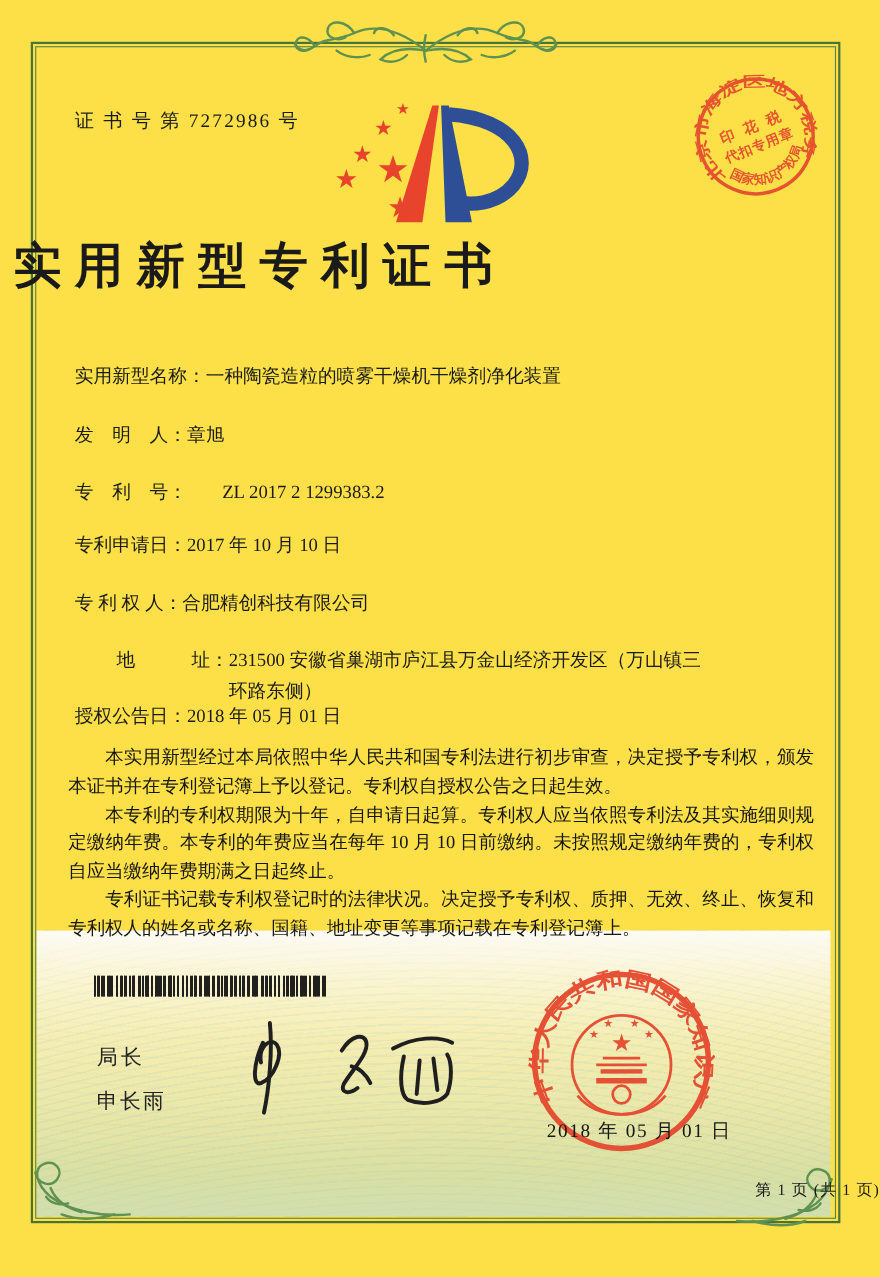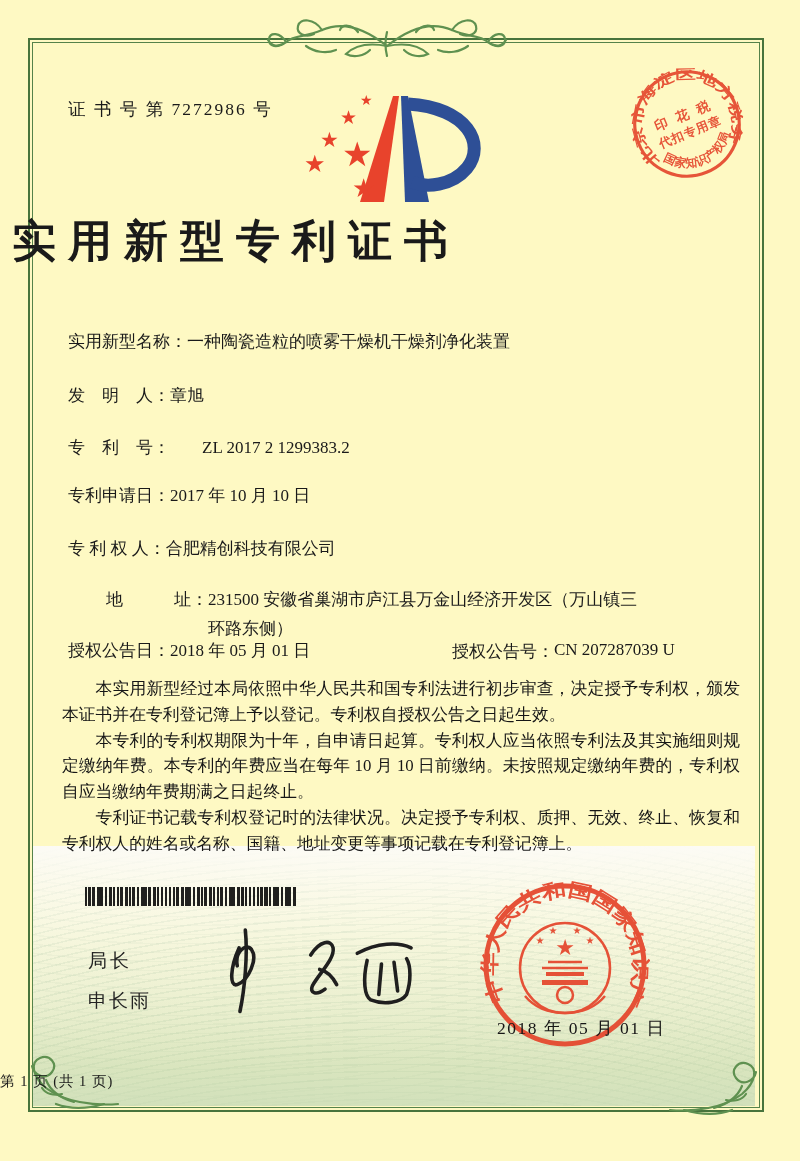--- a/index.html
+++ b/index.html
@@ -1,18 +1,18 @@
 <!DOCTYPE html>
 <html><head>
 <meta charset="utf-8">
 <style>
   html,body{margin:0;padding:0;background:#e8e6dd;}
   .page{
     position:relative;width:800px;height:1161px;margin:0 auto;
-    background:#fef9c3;overflow:hidden;
+    background:#fde047;overflow:hidden;
     font-family:"Liberation Serif","DejaVu Serif",serif;color:#1a1a1a;
   }
   
   .frame{position:absolute;left:28px;top:38px;width:732px;height:1070px;
     border:2px solid #48743c;z-index:1;}
   .frame-inner{position:absolute;inset:2px;border:1px solid #55824a;}
   
   .guilloche{position:absolute;left:33px;top:846px;width:722px;height:260px;z-index:0;
     background-image:
       linear-gradient(180deg, rgba(214,228,198,0) 0%, rgba(214,228,198,0.55) 55%, rgba(205,222,186,0.9) 100%),
@@ -50,21 +50,21 @@
   .office-label{position:absolute;left:88px;top:948px;font-size:19px;letter-spacing:3px;
     font-family:"Liberation Sans","DejaVu Sans",sans-serif;color:#222;z-index:3;}
   .office-name{position:absolute;left:88px;top:988px;font-size:19px;letter-spacing:2px;
     font-family:Liberation Mono, monospace;color:#222;z-index:3;}
   .signature{position:absolute;left:205px;top:916px;z-index:4;}
   
   .tax-stamp{position:absolute;left:628px;top:60px;z-index:2;opacity:0.93;}
   .gov-seal{position:absolute;left:480px;top:880px;z-index:3;opacity:0.95;}
   .seal-date{position:absolute;left:497px;top:1016px;font-size:17.5px;letter-spacing:1.5px;
     color:#161616;white-space:pre;z-index:5;}
-  .page-footer{position:absolute;left:0;top:1072px;width:100%;text-align:left;
+  .page-footer{position:absolute;left:0;top:1072px;width:100%;text-align:right;
     font-size:14.5px;letter-spacing:1px;z-index:3;}
   
   .logo{position:absolute;left:300px;top:92px;width:200px;height:115px;z-index:3;}
   .logo .star{position:absolute;color:#e8432c;line-height:1;z-index:2;}
   .ornament-top{position:absolute;left:262px;top:12px;z-index:2;}
   .flourish-bl{position:absolute;left:20px;top:1050px;z-index:2;}
   .flourish-br{position:absolute;left:664px;top:1056px;z-index:2;}
 </style>
 </head>
 <body>
@@ -163,24 +163,20 @@
     <span class="lbl">专 利 权 人：</span>
     <span class="val">合肥精创科技有限公司</span>
   </div>
   <div class="field-row row-address">
     <span class="lbl">地　　　址：</span>
     <span class="val-wrap">231500 安徽省巢湖市庐江县万金山经济开发区（万山镇三环路东侧）</span>
   </div>
   <div class="field-row row-grantdate">
     <span class="lbl">授权公告日：</span>
     <span class="val">2018 年 05 月 01 日</span>
-  </div>
-  <div class="grant-no">
-    <span class="lbl">授权公告号：</span>
-    <span class="val">CN 207287039 U</span>
   </div>
 
   <div class="body-text">
     <p>本实用新型经过本局依照中华人民共和国专利法进行初步审查，决定授予专利权，颁发本证书并在专利登记簿上予以登记。专利权自授权公告之日起生效。</p>
     <p>本专利的专利权期限为十年，自申请日起算。专利权人应当依照专利法及其实施细则规定缴纳年费。本专利的年费应当在每年 10 月 10 日前缴纳。未按照规定缴纳年费的，专利权自应当缴纳年费期满之日起终止。</p>
     <p>专利证书记载专利权登记时的法律状况。决定授予专利权、质押、无效、终止、恢复和专利权人的姓名或名称、国籍、地址变更等事项记载在专利登记簿上。</p>
   </div>
 
   <div class="barcode"></div>
 

